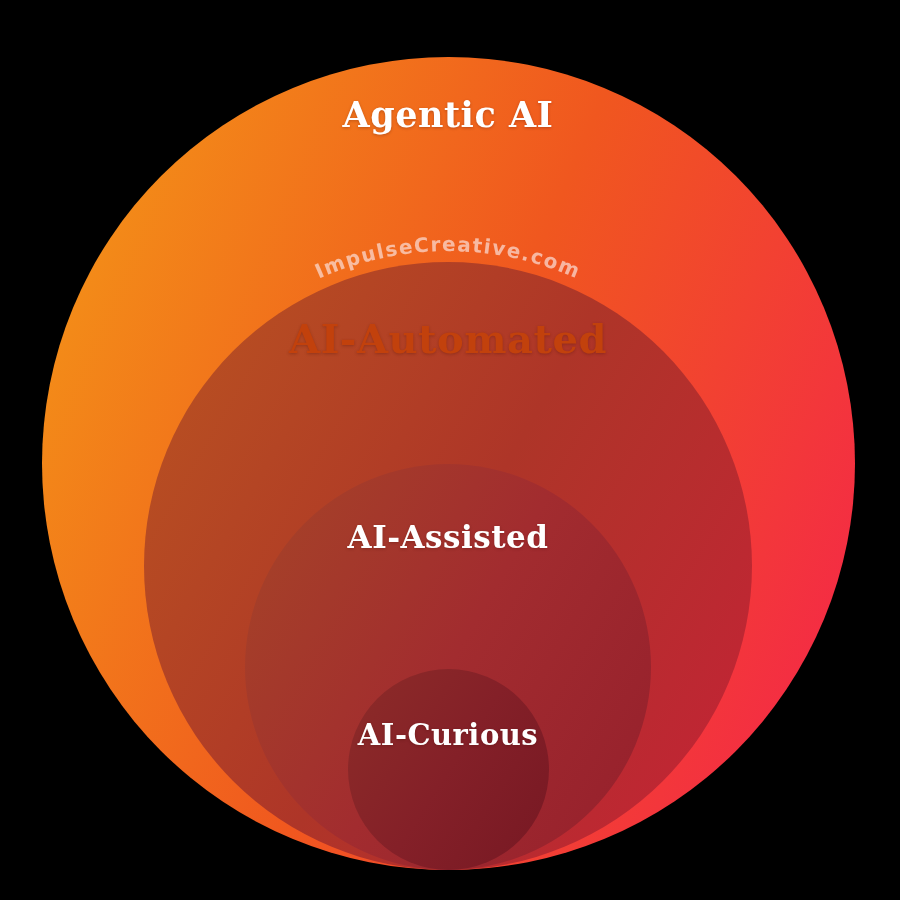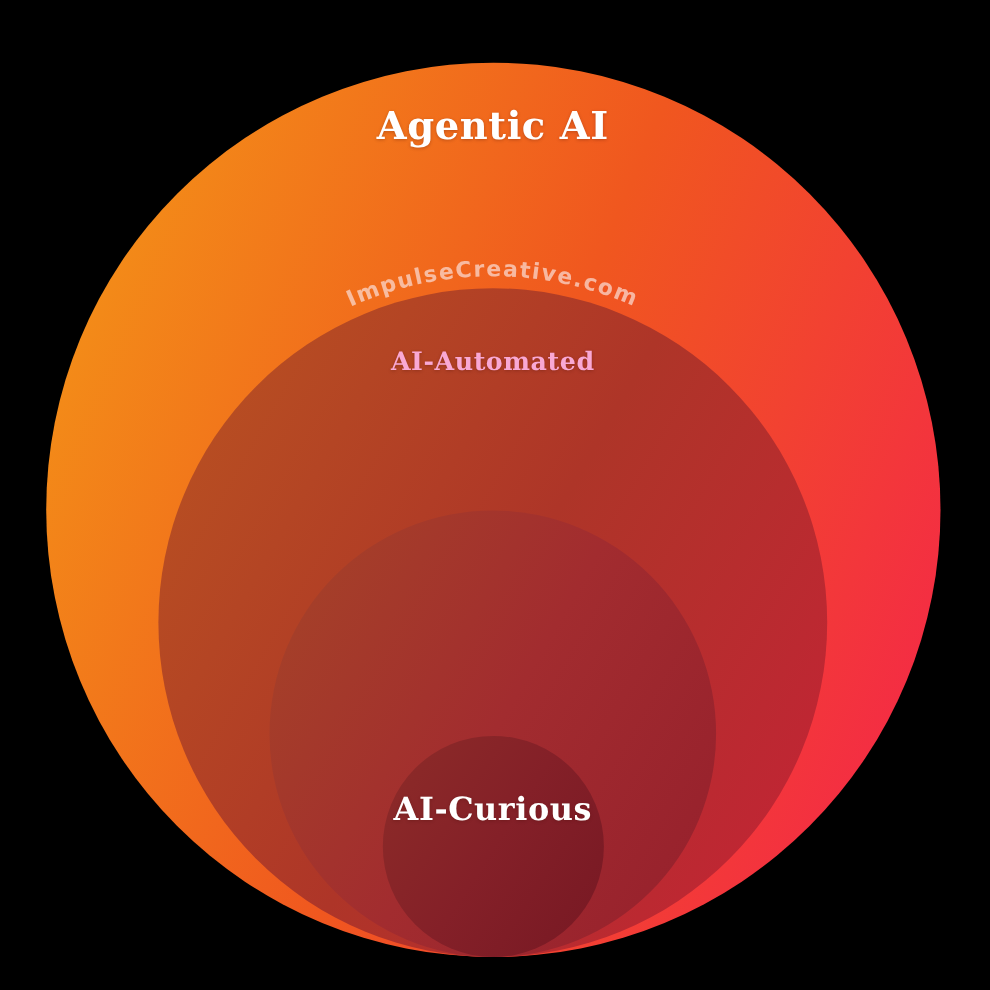--- a/index.html
+++ b/index.html
@@ -47,22 +47,23 @@
   }
 </style>
 </head>
 <body>
 
 <div class="stage">
 
   <div class="circle" style="height: 813px; width: 813px; left: 41.5px; top: 57px; background: linear-gradient(113deg, rgb(244, 154, 22), rgb(240, 87, 31), rgb(245, 33, 77));"></div>
     <div class="layer-label" style="left: 198px; top: 94px; font-size: 35px; color: rgb(255, 255, 255);">Agentic AI</div>
     <div class="circle" style="height: 608px; width: 608px; left: 144px; top: 262px; background: linear-gradient(120deg, rgb(186, 85, 32), rgb(174, 53, 40), rgb(197, 33, 55));"></div>
-    <div class="layer-label" style="left: 198px; top: 315px; font-size: 23px; color: #f9a8d4;">AI-Automated</div>
+    <div class="layer-label" style="left: 198px; top: 315px; font-size: 40px; color: #c2410c;">AI-Automated</div>
     <div class="circle" style="height: 406px; width: 406px; left: 245px; top: 464px; background: linear-gradient(120deg, rgb(166, 69, 39), rgb(162, 44, 47), rgb(149, 31, 44));"></div>
+    <div class="layer-label" style="left: 198px; top: 519px; font-size: 31px; color: rgb(255, 255, 255);">AI-Assisted</div>
     <div class="circle" style="height: 201px; width: 201px; left: 347.5px; top: 669px; background: linear-gradient(123deg, rgb(141, 44, 40), rgb(132, 32, 40), rgb(119, 24, 35));"></div>
     <div class="layer-label" style="left: 198px; top: 718px; font-size: 29px; color: rgb(255, 255, 255);">AI-Curious</div>
     <svg class="watermark-svg" width="900" height="900" viewBox="0 0 900 900">
     <defs>
       <path id="wmArc" d="M 133,566 A 315 315 0 0 1 763,566" fill="none"></path>
     </defs>
     <text class="watermark-text" fill="#FBDCD4">
       <textPath href="#wmArc" xlink:href="#wmArc" startOffset="50%" text-anchor="middle">ImpulseCreative.com</textPath>
     </text>
   </svg>

